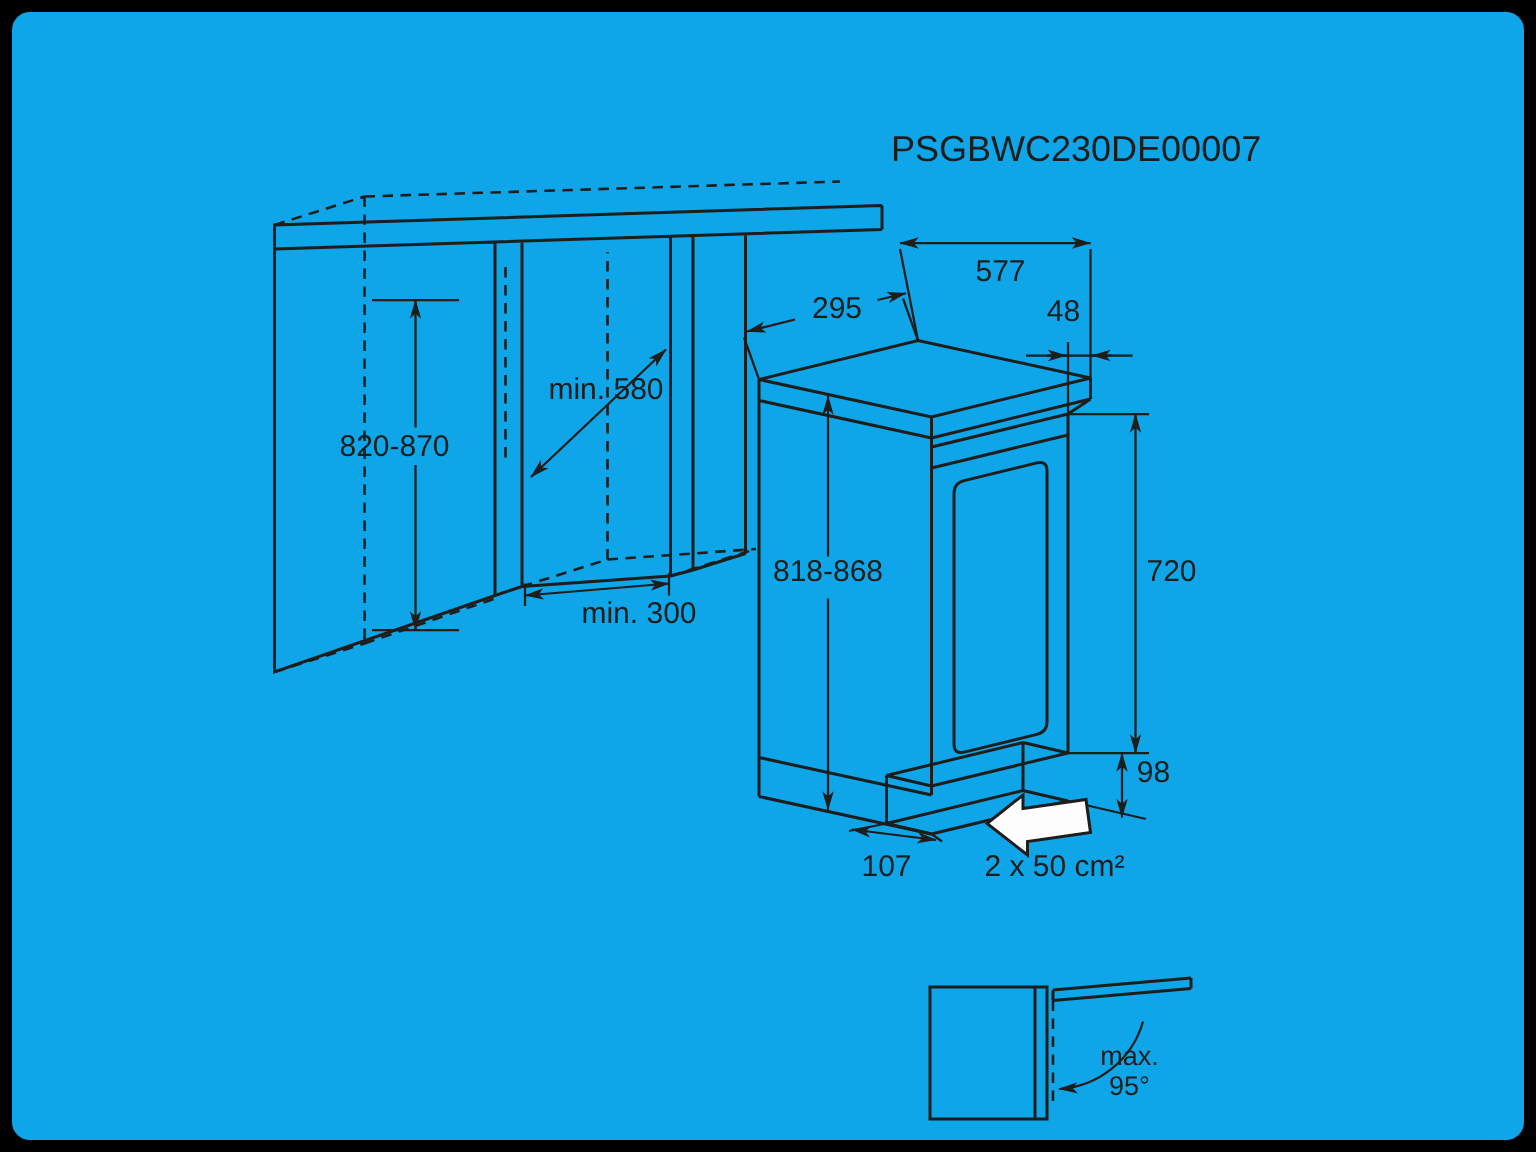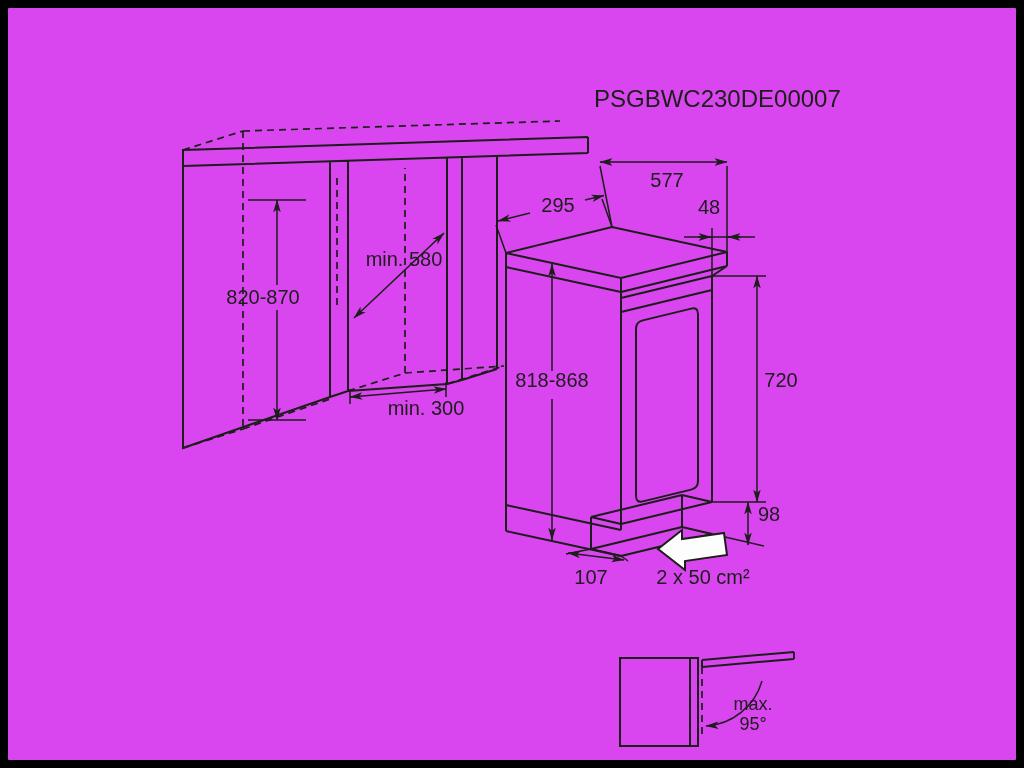--- a/index.html
+++ b/index.html
@@ -6,22 +6,22 @@
   body{
     width:1024px;height:768px;
     background:#000;
     font-family:"Liberation Sans", sans-serif;
     position:relative;
     overflow:hidden;
   }
   .canvas{
     position:absolute;
     left:8px;top:8px;right:8px;bottom:8px;
-    background:#d946ef;
-    border-radius:1px;
+    background:#0ea5e9;
+    border-radius:12px;
   }
   svg{position:absolute;left:0;top:0;}
   .ln{stroke:#1d1d1b;stroke-width:2;fill:none;stroke-linejoin:miter;stroke-linecap:butt;}
   .thin{stroke:#1d1d1b;stroke-width:1.5;fill:none;}
   .dash{stroke:#1d1d1b;stroke-width:1.7;fill:none;stroke-dasharray:7 5;}
   .dimln{stroke:#1d1d1b;stroke-width:1.5;fill:none;}
   .dimtxt{font-family:"Liberation Sans", sans-serif;font-size:20px;fill:#1d1d1b;text-anchor:middle;}
   .dimtxt-sm{font-family:"Liberation Sans", sans-serif;font-size:18px;fill:#1d1d1b;text-anchor:middle;}
   .titletxt{font-family:"Liberation Sans", sans-serif;font-size:24px;fill:#1d1d1b;text-anchor:start;}
   .whitefill{fill:#fdfdfd;}

